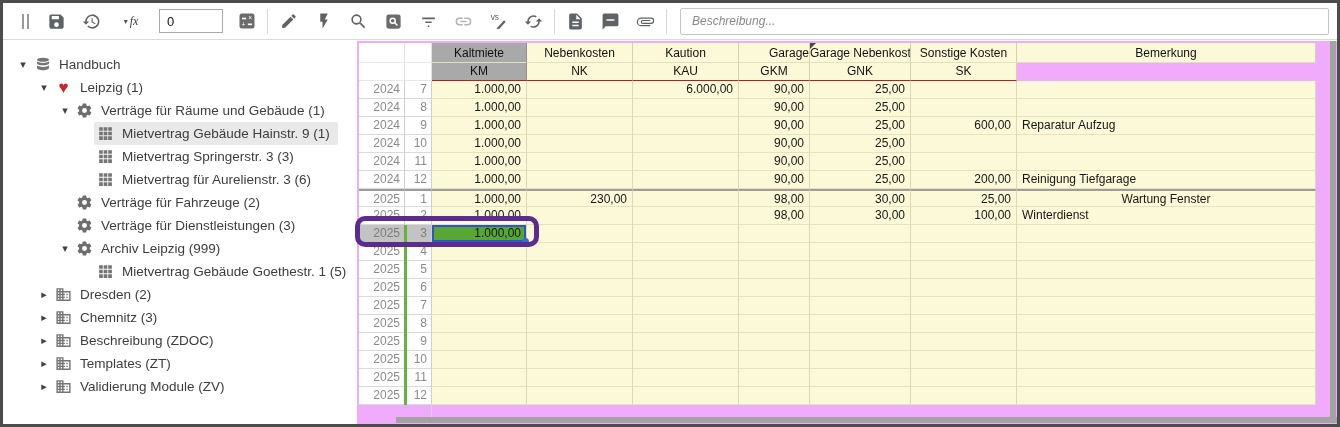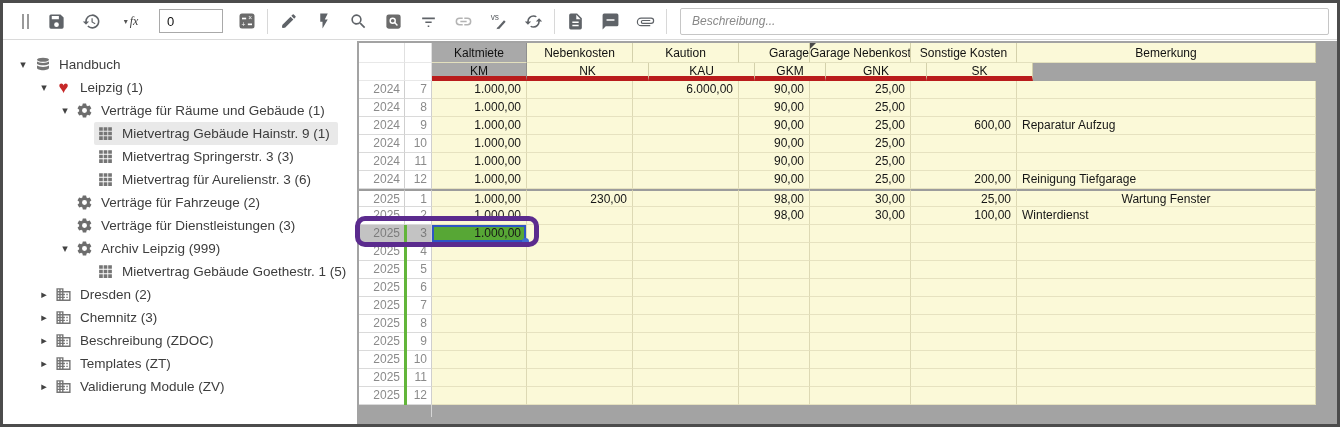--- a/index.html
+++ b/index.html
@@ -32,29 +32,29 @@
 
   
   .tree{position:absolute;top:38px;left:0;width:352px;bottom:0;background:#fff;padding-top:12px;overflow:hidden;}
   .tree-item{height:23px;display:flex;align-items:center;font-size:13.5px;color:#3d3d3d;cursor:pointer;white-space:nowrap;}
   .tree-exp{width:16px;text-align:center;font-size:11px;color:#424242;flex:0 0 auto;}
   .tree-content{display:flex;align-items:center;gap:7px;padding:2px 8px 2px 2px;border-radius:2px;}
   .tree-content.sel{background:#e9e9e9;}
   .tree-ico{width:19px;height:19px;display:flex;align-items:center;justify-content:center;flex:0 0 auto;}
 
   
-  .grid-area{position:absolute;top:38px;left:354px;right:0;bottom:0;background:#a3a3a3;}
+  .grid-area{position:absolute;top:38px;left:354px;right:0;bottom:0;background:#f0abfc;}
   .sheet{position:absolute;left:2px;top:2px;}
   .grow{display:flex;}
   .cell,.rh,.hname,.hcode{flex:0 0 auto;overflow:hidden;white-space:nowrap;font-size:12px;height:18px;line-height:17px;}
   .rh{background:#fff;color:#8a8a8a;border-right:1px solid #cfcfcf;border-bottom:1px solid #dadada;text-align:right;padding-right:4px;}
   .rh.selrh{background:#c3c3c3;color:#7c7c7c;}
   .hname,.hcode{background:var(--cell-bg);color:#111;text-align:center;border-right:1px solid #d4d1ab;position:relative;}
   .hname{height:20px;line-height:20px;border-bottom:1px solid #e3e0bd;}
-  .hcode{height:18px;line-height:17px;border-bottom:5px solid #b91c1c;}
+  .hcode{height:18px;line-height:17px;border-bottom:1px solid #b91c1c;}
   .hname.selcol,.hcode.selcol{background:var(--selected-header-bg);border-right-color:#8f8f8f;}
   .hname.trunc::before{content:"";position:absolute;top:0;left:0;border-top:6px solid #4a4a4a;border-right:6px solid transparent;}
   .rh-corner{background:#fff;border-right:1px solid #e0e0e0;border-bottom:1px solid #e8e8e8;}
   .cell{background:var(--cell-bg);border-right:1px solid #ddd9b4;border-bottom:1px solid #e6e2c0;color:#161616;padding:0 5px;}
   .cell.num{text-align:right;}
   .cell.txt{text-align:left;}
   .grow.yb .cell,.grow.yb .rh{border-top:2px solid #9c9c9c;}
   .cell.sel-cell{background:var(--selection-fill);box-shadow:inset 0 0 0 2px var(--selection-border);position:relative;overflow:visible;}
   .cell.sel-cell::after{content:"";position:absolute;right:-3px;bottom:-3px;width:7px;height:7px;border-radius:50%;background:#3f6ad1;}
   .rh-tail{width:73px;height:16px;border-right:1px solid #d6d6d6;}
@@ -374,21 +374,21 @@
           <div class="hname" style="width: 106px;">Kaution</div>
           <div class="hname" style="width: 71px; text-align: right;">Garage</div>
           <div class="hname trunc" style="width: 101px;">Garage Nebenkosten</div>
           <div class="hname" style="width: 106px;">Sonstige Kosten</div>
           <div class="hname" style="width: 299px;">Bemerkung</div>
         </div>
         <div class="grow">
           <div class="hcode rh-corner" style="width: 46px;"></div>
           <div class="hcode rh-corner" style="width: 27px;"></div>
           <div class="hcode selcol" style="width: 95px;">KM</div>
-          <div class="hcode" style="width: 122px;">NK</div>
+          <div class="hcode" style="width: 106px;">NK</div>
           <div class="hcode" style="width: 106px;">KAU</div>
           <div class="hcode" style="width: 71px;">GKM</div>
           <div class="hcode" style="width: 101px;">GNK</div>
           <div class="hcode" style="width: 106px;">SK</div>
         </div>
         <div class="grow">
           <div class="rh" style="width: 46px;">2024</div>
           <div class="rh" style="width: 27px;">7</div>
           <div class="cell num" style="width: 95px;">1.000,00</div>
           <div class="cell num" style="width: 106px;"></div>

